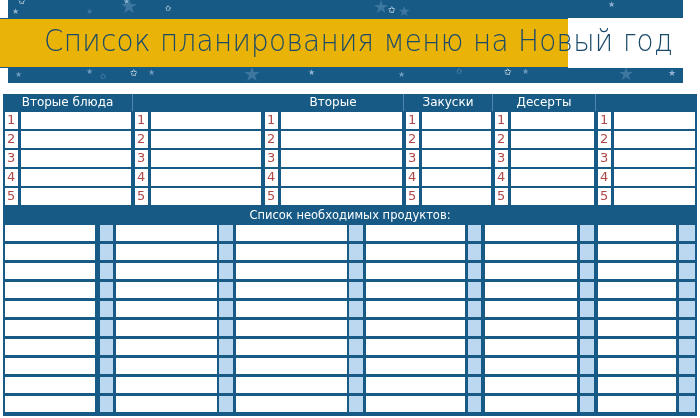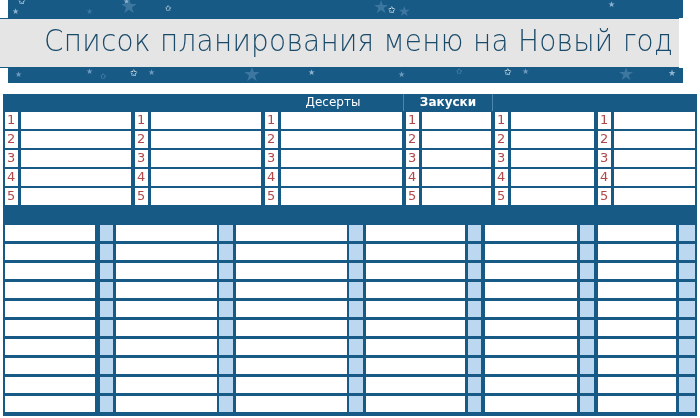--- a/index.html
+++ b/index.html
@@ -1,21 +1,21 @@
 <!DOCTYPE html>
 <html><head>
 <meta charset="utf-8">
 <style>
   html,body{margin:0;padding:0;background:#fff;}
   body{width:700px;height:418px;position:relative;overflow:hidden;font-family:"DejaVu Sans",sans-serif;}
   .banner-band{position:absolute;left:8px;width:675px;background:#175a86;overflow:hidden;}
   .band-top{top:0;height:18px;}
   .band-bot{top:68px;height:15px;}
   .star{position:absolute;color:#a9c7e0;font-size:9px;line-height:1;}
-  .title-box{position:absolute;left:0;top:18px;width:679px;height:50px;background:#e5e5e5;border-top:1px solid #175a86;border-bottom:1px solid #175a86;box-sizing:border-box;}
+  .title-box{position:absolute;left:0;top:18px;width:568px;height:50px;background:#eab308;border-top:1px solid #175a86;border-bottom:1px solid #175a86;box-sizing:border-box;}
   .title{position:absolute;left:44px;top:4px;font-family:"DejaVu Sans",sans-serif;font-weight:200;font-size:30px;color:#1a4a6a;letter-spacing:0.3px;transform:scaleX(0.93);transform-origin:left;white-space:nowrap;}
   .grid{position:absolute;left:3px;top:94px;width:694px;height:322px;background:#175a86;}
   .mh{position:absolute;top:0;height:17px;color:#fff;font-size:12px;text-align:center;line-height:17px;border-right:1px solid #4d86ad;box-sizing:border-box;}
   .num{position:absolute;background:#fff;color:#b04848;font-size:13px;line-height:15px;text-align:left;padding-left:2px;box-sizing:border-box;}
   .cell{position:absolute;background:#fff;}
   .list-head{position:absolute;left:0;top:113px;width:694px;height:17px;color:#fff;font-size:11.5px;text-align:center;line-height:17px;}
   .lcell{position:absolute;background:#fff;}
   .lchk{position:absolute;background:#bcd7f0;}
 </style>
 </head>
@@ -46,62 +46,65 @@
     <span class="star" style="left: 300px; top: 1px; font-size: 8px; color: rgb(143, 179, 208);">★</span>
     <span class="star" style="left: 390px; top: 3px; font-size: 8px; color: rgb(111, 156, 192);">★</span>
     <span class="star" style="left: 448px; top: 0px; font-size: 8px; color: rgb(111, 156, 192);">✩</span>
     <span class="star" style="left: 496px; top: 0px; font-size: 9px; color: rgb(255, 255, 255);">✩</span>
     <span class="star" style="left: 514px; top: 0px; font-size: 8px; color: rgb(111, 156, 192);">★</span>
     <span class="star" style="left: 610px; top: -3px; font-size: 18px; color: rgb(61, 119, 160);">★</span>
     <span class="star" style="left: 660px; top: 1px; font-size: 9px; color: rgb(143, 179, 208);">★</span>
   </div>
 
 <div class="grid" id="grid">
+  <div class="list-head">Список необходимых продуктов:</div>
+<div class="mh" style="left: 0px; width: 130px;">Вторые блюда</div>
     <div class="num" style="left: 2px; top: 18px; width: 13px; height: 17px;">1</div>
     <div class="cell" style="left: 18px; top: 18px; width: 110px; height: 17px;"></div>
     <div class="num" style="left: 2px; top: 37px; width: 13px; height: 17px;">2</div>
     <div class="cell" style="left: 18px; top: 37px; width: 110px; height: 17px;"></div>
     <div class="num" style="left: 2px; top: 56px; width: 13px; height: 17px;">3</div>
     <div class="cell" style="left: 18px; top: 56px; width: 110px; height: 17px;"></div>
     <div class="num" style="left: 2px; top: 75px; width: 13px; height: 17px;">4</div>
     <div class="cell" style="left: 18px; top: 75px; width: 110px; height: 17px;"></div>
     <div class="num" style="left: 2px; top: 94px; width: 13px; height: 17px;">5</div>
     <div class="cell" style="left: 18px; top: 94px; width: 110px; height: 17px;"></div>
     <div class="num" style="left: 132px; top: 18px; width: 13px; height: 17px;">1</div>
     <div class="cell" style="left: 148px; top: 18px; width: 110px; height: 17px;"></div>
     <div class="num" style="left: 132px; top: 37px; width: 13px; height: 17px;">2</div>
     <div class="cell" style="left: 148px; top: 37px; width: 110px; height: 17px;"></div>
     <div class="num" style="left: 132px; top: 56px; width: 13px; height: 17px;">3</div>
     <div class="cell" style="left: 148px; top: 56px; width: 110px; height: 17px;"></div>
     <div class="num" style="left: 132px; top: 75px; width: 13px; height: 17px;">4</div>
     <div class="cell" style="left: 148px; top: 75px; width: 110px; height: 17px;"></div>
     <div class="num" style="left: 132px; top: 94px; width: 13px; height: 17px;">5</div>
     <div class="cell" style="left: 148px; top: 94px; width: 110px; height: 17px;"></div>
-    <div class="mh" style="left: 260px; width: 141px;">Десерты</div>
+    <div class="mh" style="left: 260px; width: 141px;">Вторые</div>
     <div class="num" style="left: 262px; top: 18px; width: 13px; height: 17px;">1</div>
     <div class="cell" style="left: 278px; top: 18px; width: 121px; height: 17px;"></div>
     <div class="num" style="left: 262px; top: 37px; width: 13px; height: 17px;">2</div>
     <div class="cell" style="left: 278px; top: 37px; width: 121px; height: 17px;"></div>
     <div class="num" style="left: 262px; top: 56px; width: 13px; height: 17px;">3</div>
     <div class="cell" style="left: 278px; top: 56px; width: 121px; height: 17px;"></div>
     <div class="num" style="left: 262px; top: 75px; width: 13px; height: 17px;">4</div>
     <div class="cell" style="left: 278px; top: 75px; width: 121px; height: 17px;"></div>
     <div class="num" style="left: 262px; top: 94px; width: 13px; height: 17px;">5</div>
     <div class="cell" style="left: 278px; top: 94px; width: 121px; height: 17px;"></div>
-    <div class="mh" style="left: 401px; width: 89px; font-weight: bold;">Закуски</div>
+    <div class="mh" style="left: 401px; width: 89px;">Закуски</div>
     <div class="num" style="left: 403px; top: 18px; width: 13px; height: 17px;">1</div>
     <div class="cell" style="left: 419px; top: 18px; width: 69px; height: 17px;"></div>
     <div class="num" style="left: 403px; top: 37px; width: 13px; height: 17px;">2</div>
     <div class="cell" style="left: 419px; top: 37px; width: 69px; height: 17px;"></div>
     <div class="num" style="left: 403px; top: 56px; width: 13px; height: 17px;">3</div>
     <div class="cell" style="left: 419px; top: 56px; width: 69px; height: 17px;"></div>
     <div class="num" style="left: 403px; top: 75px; width: 13px; height: 17px;">4</div>
     <div class="cell" style="left: 419px; top: 75px; width: 69px; height: 17px;"></div>
     <div class="num" style="left: 403px; top: 94px; width: 13px; height: 17px;">5</div>
     <div class="cell" style="left: 419px; top: 94px; width: 69px; height: 17px;"></div>
+    <div class="mh" style="left: 490px; width: 103px;">Десерты</div>
     <div class="num" style="left: 492px; top: 18px; width: 13px; height: 17px;">1</div>
     <div class="cell" style="left: 508px; top: 18px; width: 83px; height: 17px;"></div>
     <div class="num" style="left: 492px; top: 37px; width: 13px; height: 17px;">2</div>
     <div class="cell" style="left: 508px; top: 37px; width: 83px; height: 17px;"></div>
     <div class="num" style="left: 492px; top: 56px; width: 13px; height: 17px;">3</div>
     <div class="cell" style="left: 508px; top: 56px; width: 83px; height: 17px;"></div>
     <div class="num" style="left: 492px; top: 75px; width: 13px; height: 17px;">4</div>
     <div class="cell" style="left: 508px; top: 75px; width: 83px; height: 17px;"></div>
     <div class="num" style="left: 492px; top: 94px; width: 13px; height: 17px;">5</div>
     <div class="cell" style="left: 508px; top: 94px; width: 83px; height: 17px;"></div>

